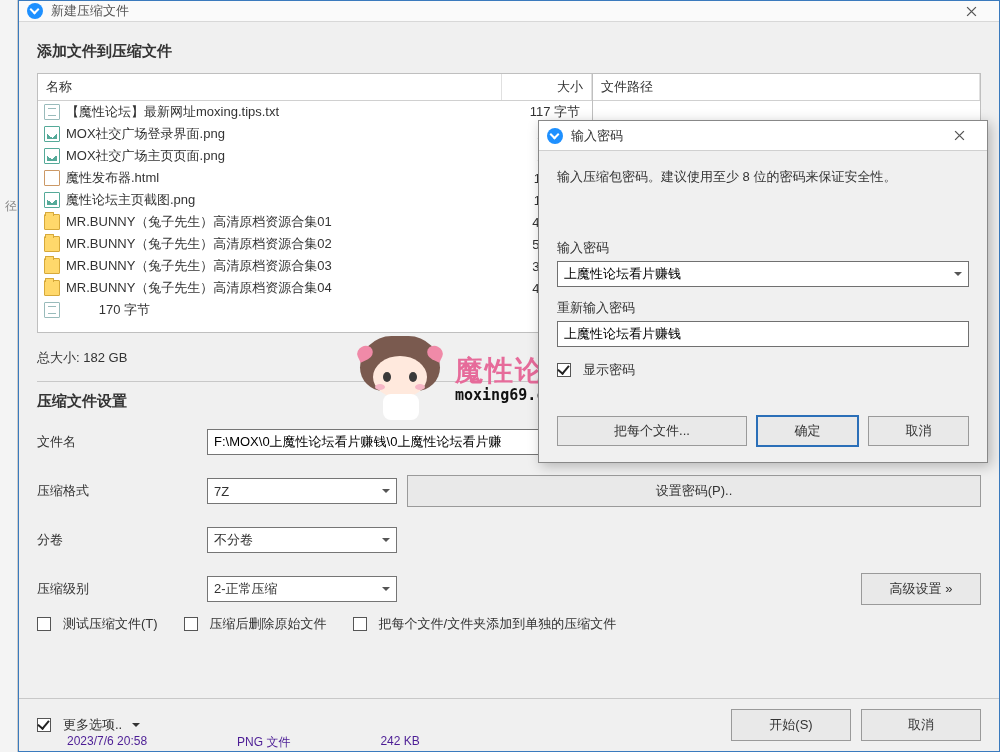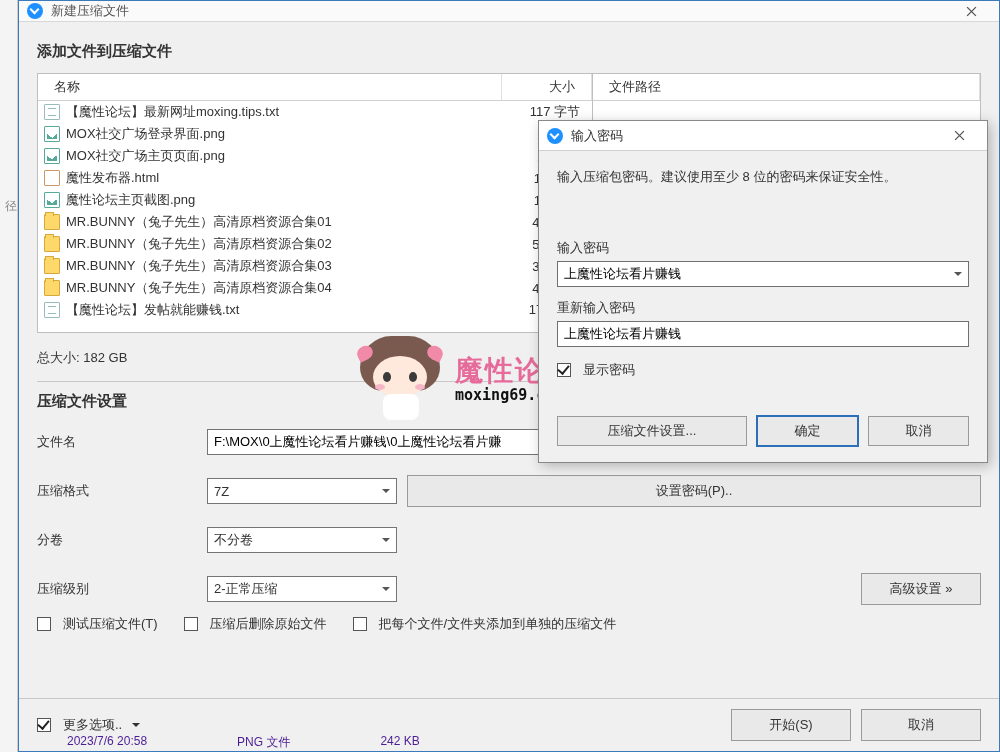--- a/index.html
+++ b/index.html
@@ -17,21 +17,21 @@
   .win-btn { width:40px; height:28px; display:flex; align-items:center; justify-content:center; color:#555; }
   .win-btn svg{width:11px;height:11px;}
 
   .body { flex:1; padding:10px 18px 0 18px; display:flex; flex-direction:column; overflow:hidden; position:relative; }
   .section-title { font-size:15px; font-weight:600; padding:10px 0 12px 0; }
 
   .columns { display:flex; gap:0; border:1px solid #bfbfbf; background:#fff; height:260px; }
   .file-pane { flex:0 0 555px; display:flex; flex-direction:column; border-right:1px solid #bfbfbf; }
   .path-pane { flex:1; display:flex; flex-direction:column; }
   .col-header { display:flex; border-bottom:1px solid #d0d0d0; background:#fff; font-size:13px; color:#333; }
-  .ch { padding:4px 16px; border-right:1px solid #e0e0e0; }
+  .ch { padding:4px 8px; border-right:1px solid #e0e0e0; }
   .ch.name { flex:1; }
   .ch.size { width:90px; text-align:right; }
   .ch.path { flex:1; }
 
   .rows { flex:1; overflow:hidden; }
   .row { display:flex; align-items:center; height:22px; padding:0 6px; font-size:13px; }
   .row .ico { width:16px;height:16px; margin-right:6px; flex:0 0 16px; }
   .row .nm { flex:1; white-space:nowrap; overflow:hidden; text-overflow:ellipsis; }
   .row .sz { width:90px; text-align:right; padding-right:6px; color:#333; }
 
@@ -171,21 +171,20 @@
               <div class="nm">MR.BUNNY（兔子先生）高清原档资源合集03</div>
               <div class="sz">39.0 GB</div>
             </div>
             <div class="row">
               <div class="ico ico-folder"></div>
               <div class="nm">MR.BUNNY（兔子先生）高清原档资源合集04</div>
               <div class="sz">48.2 GB</div>
             </div>
             <div class="row">
               <div class="ico ico-txt"></div>
-              <div class="nm">【魔性论坛】发帖就能赚钱.txt</div>
               <div class="sz">170 字节</div>
             </div>
           </div>
       </div>
       <div class="path-pane">
         <div class="col-header">
           <div class="ch path">文件路径</div>
         </div>
         <div class="rows"></div>
       </div>
@@ -291,18 +290,18 @@
     <div class="pwd-input-plain"><input value="上魔性论坛看片赚钱" style=""></div>
 
     <div class="pwd-cb">
       <label class="cb">
           <span class="chk on"></span>
           <span>显示密码</span>
         </label>
     </div>
 
     <div class="pwd-btns">
-      <div class="bigbtn">压缩文件设置...</div>
+      <div class="bigbtn">把每个文件...</div>
       <div class="sbtn primary">确定</div>
       <div class="sbtn">取消</div>
     </div>
   </div>
 </div>
 
 </body></html>

